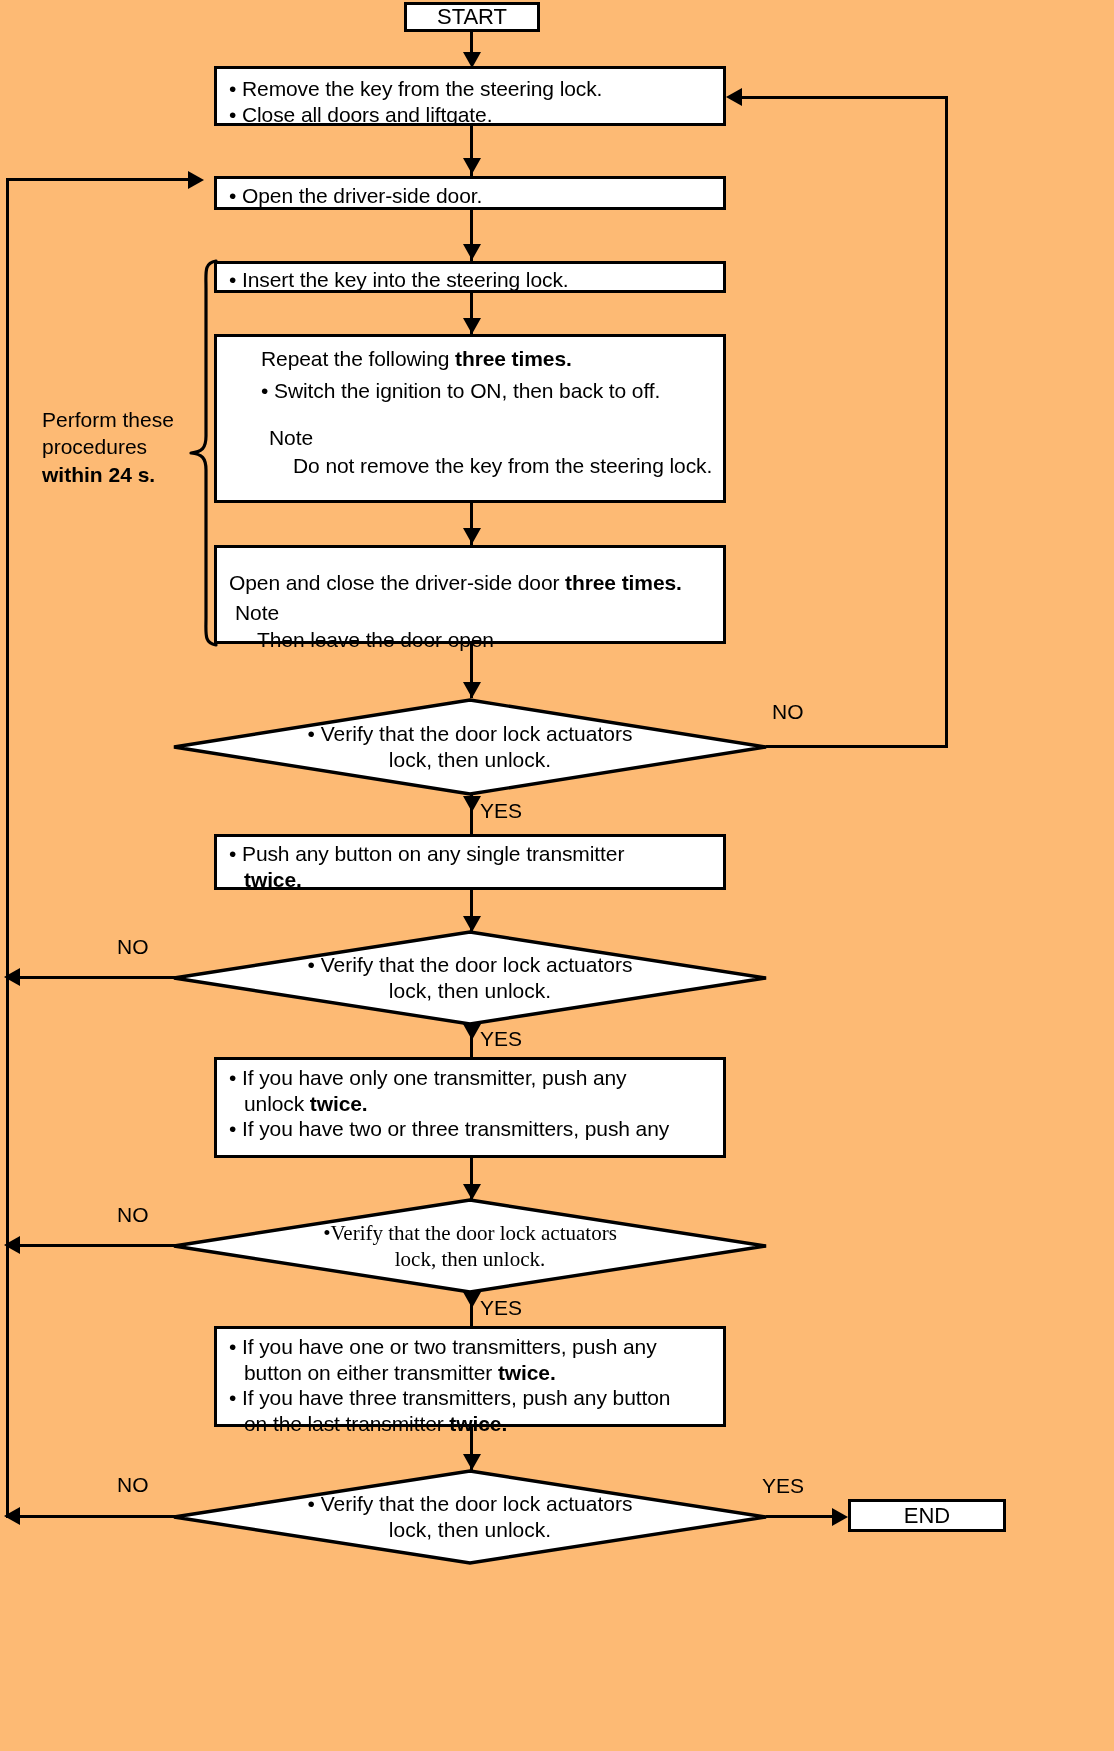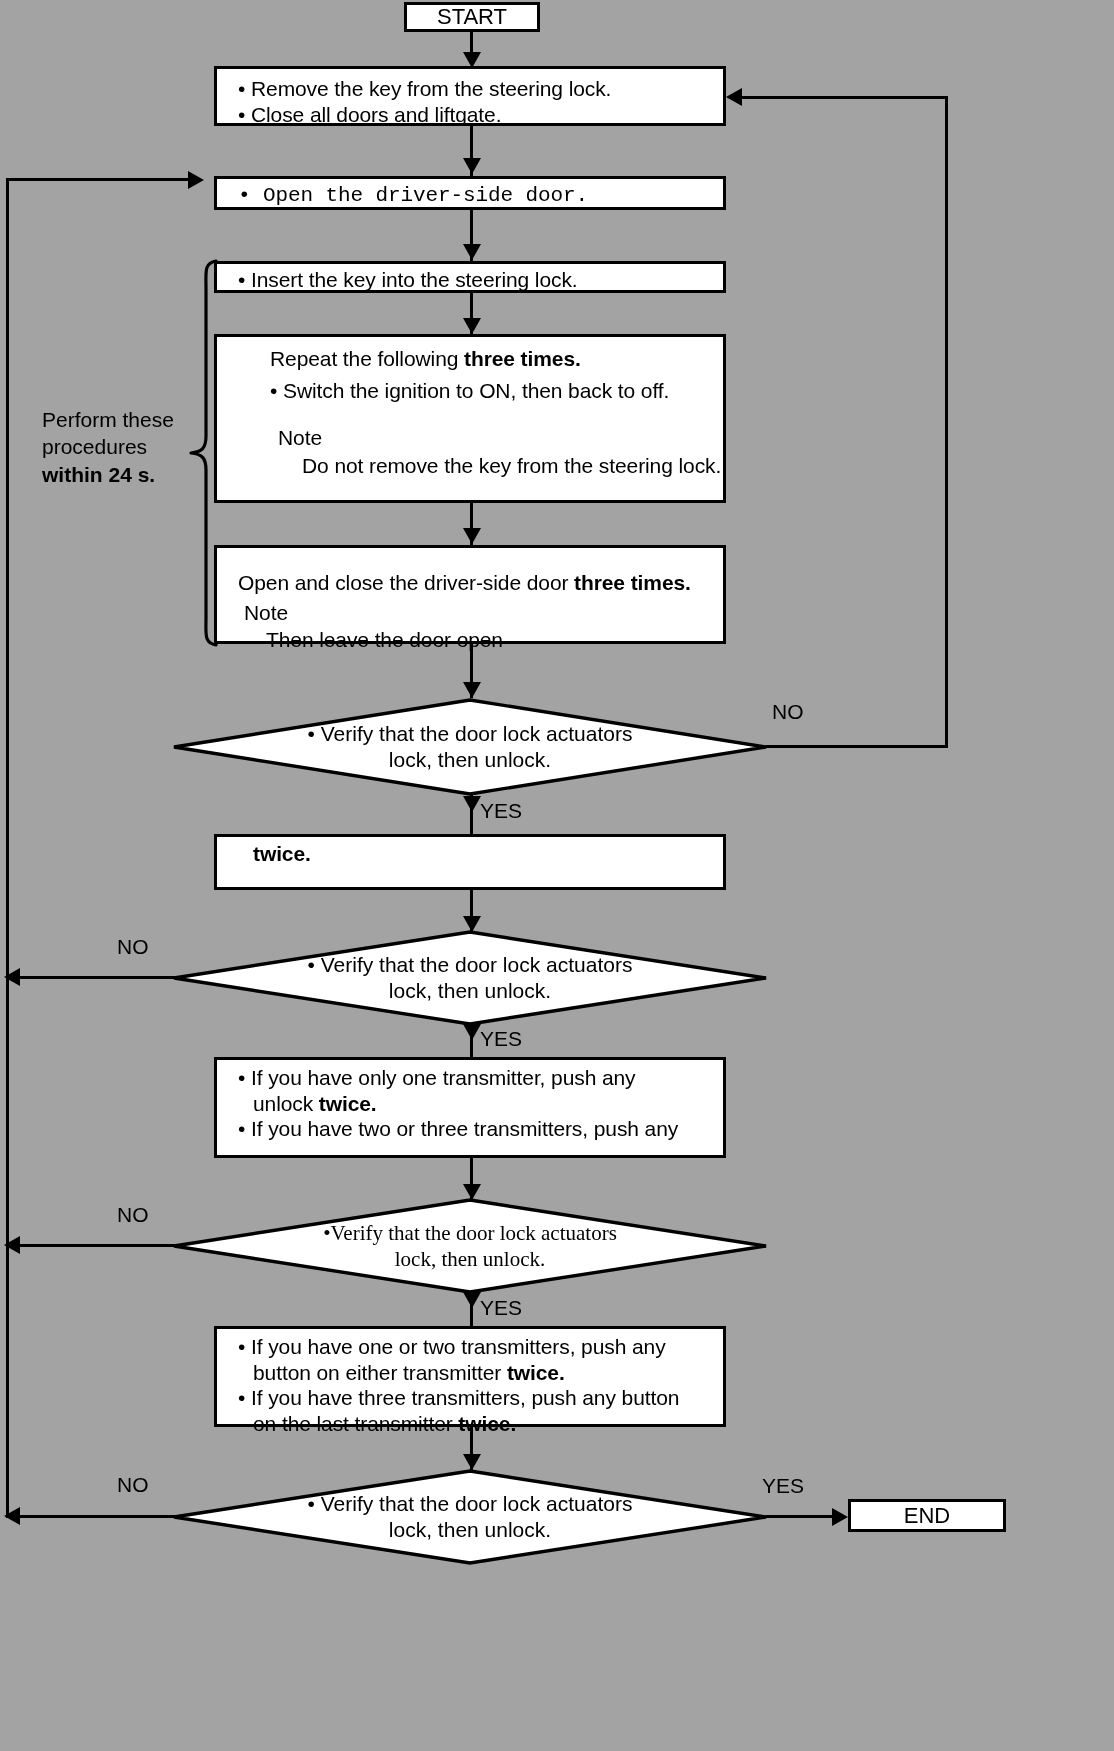--- a/index.html
+++ b/index.html
@@ -8,35 +8,34 @@
     background: #ffffff;
   }
   body {
     font-family: "Liberation Sans", sans-serif;
     color: #000000;
   }
   #canvas {
     position: relative;
     width: 1114px;
     height: 1751px;
-    background: #a3a3a3;
+    background: #fdba74;
     overflow: hidden;
   }
   .node {
     position: absolute;
     box-sizing: border-box;
     border: 3px solid #000;
     background: #fff;
     font-size: 21px;
     line-height: 1.22;
     letter-spacing: -0.1px;
   }
   .node .inner {
     padding: 7px 10px 7px 12px;
-    margin-left: 9px;
   }
   .terminator {
     position: absolute;
     box-sizing: border-box;
     border: 3px solid #000;
     background: #fff;
     font-size: 22px;
     display: flex;
     align-items: center;
     justify-content: center;
@@ -139,21 +138,21 @@
     <div class="inner">
       <span class="plain-line">• Remove the key from  the steering lock.</span>
       <span class="plain-line">• Close all doors and liftgate.</span>
     </div>
   </div>
 
   <div class="line vline" style="left:470px; top:126px; width:3px; height:50px;"></div>
   <div class="arrow-down" style="left:463px; top:158px;"></div>
 
   <div class="node" style="left:214px; top:176px; width:512px; height:34px;">
-    <div class="inner" style="padding-top:4px;font-family:Liberation Mono, monospace;">
+    <div class="inner" style="padding-top:4px;">
       <span class="plain-line">• Open the driver-side door.</span>
     </div>
   </div>
 
   <div class="line vline" style="left:470px; top:210px; width:3px; height:52px;"></div>
   <div class="arrow-down" style="left:463px; top:244px;"></div>
 
   <div class="node" style="left:214px; top:261px; width:512px; height:32px;">
     <div class="inner" style="padding-top:3px;">
       <span class="plain-line">• Insert the key into the steering lock.</span>
@@ -213,20 +212,21 @@
   <div class="line hline" style="left:740px; top:96px; width:208px; height:3px;"></div>
   <div class="arrow-left" style="left:726px; top:88px;"></div>
   <div class="edge-label" style="left:772px; top:700px;">NO</div>
 
   <div class="line vline" style="left:470px; top:794px; width:3px; height:42px;"></div>
   <div class="arrow-down" style="left:463px; top:796px;"></div>
   <div class="edge-label" style="left:480px; top:799px;">YES</div>
 
   <div class="node" style="left:214px; top:834px; width:512px; height:56px;">
     <div class="inner" style="padding-top:4px;">
+      <span class="plain-line">• Push any button on any single transmitter</span>
       <b class="plain-line" style="padding-left:15px;">twice.</b>
     </div>
   </div>
 
   <div class="line vline" style="left:470px; top:890px; width:3px; height:44px;"></div>
   <div class="arrow-down" style="left:463px; top:916px;"></div>
 
   <div class="diamond" style="left:172px; top:930px; width:596px; height:96px;">
     <svg width="596" height="96" viewBox="0 0 596 96" xmlns="http://www.w3.org/2000/svg">
       <polygon points="298,2 594,48 298,94 2,48" fill="#fff" stroke="#000" stroke-width="3.4" stroke-linejoin="miter"></polygon>

